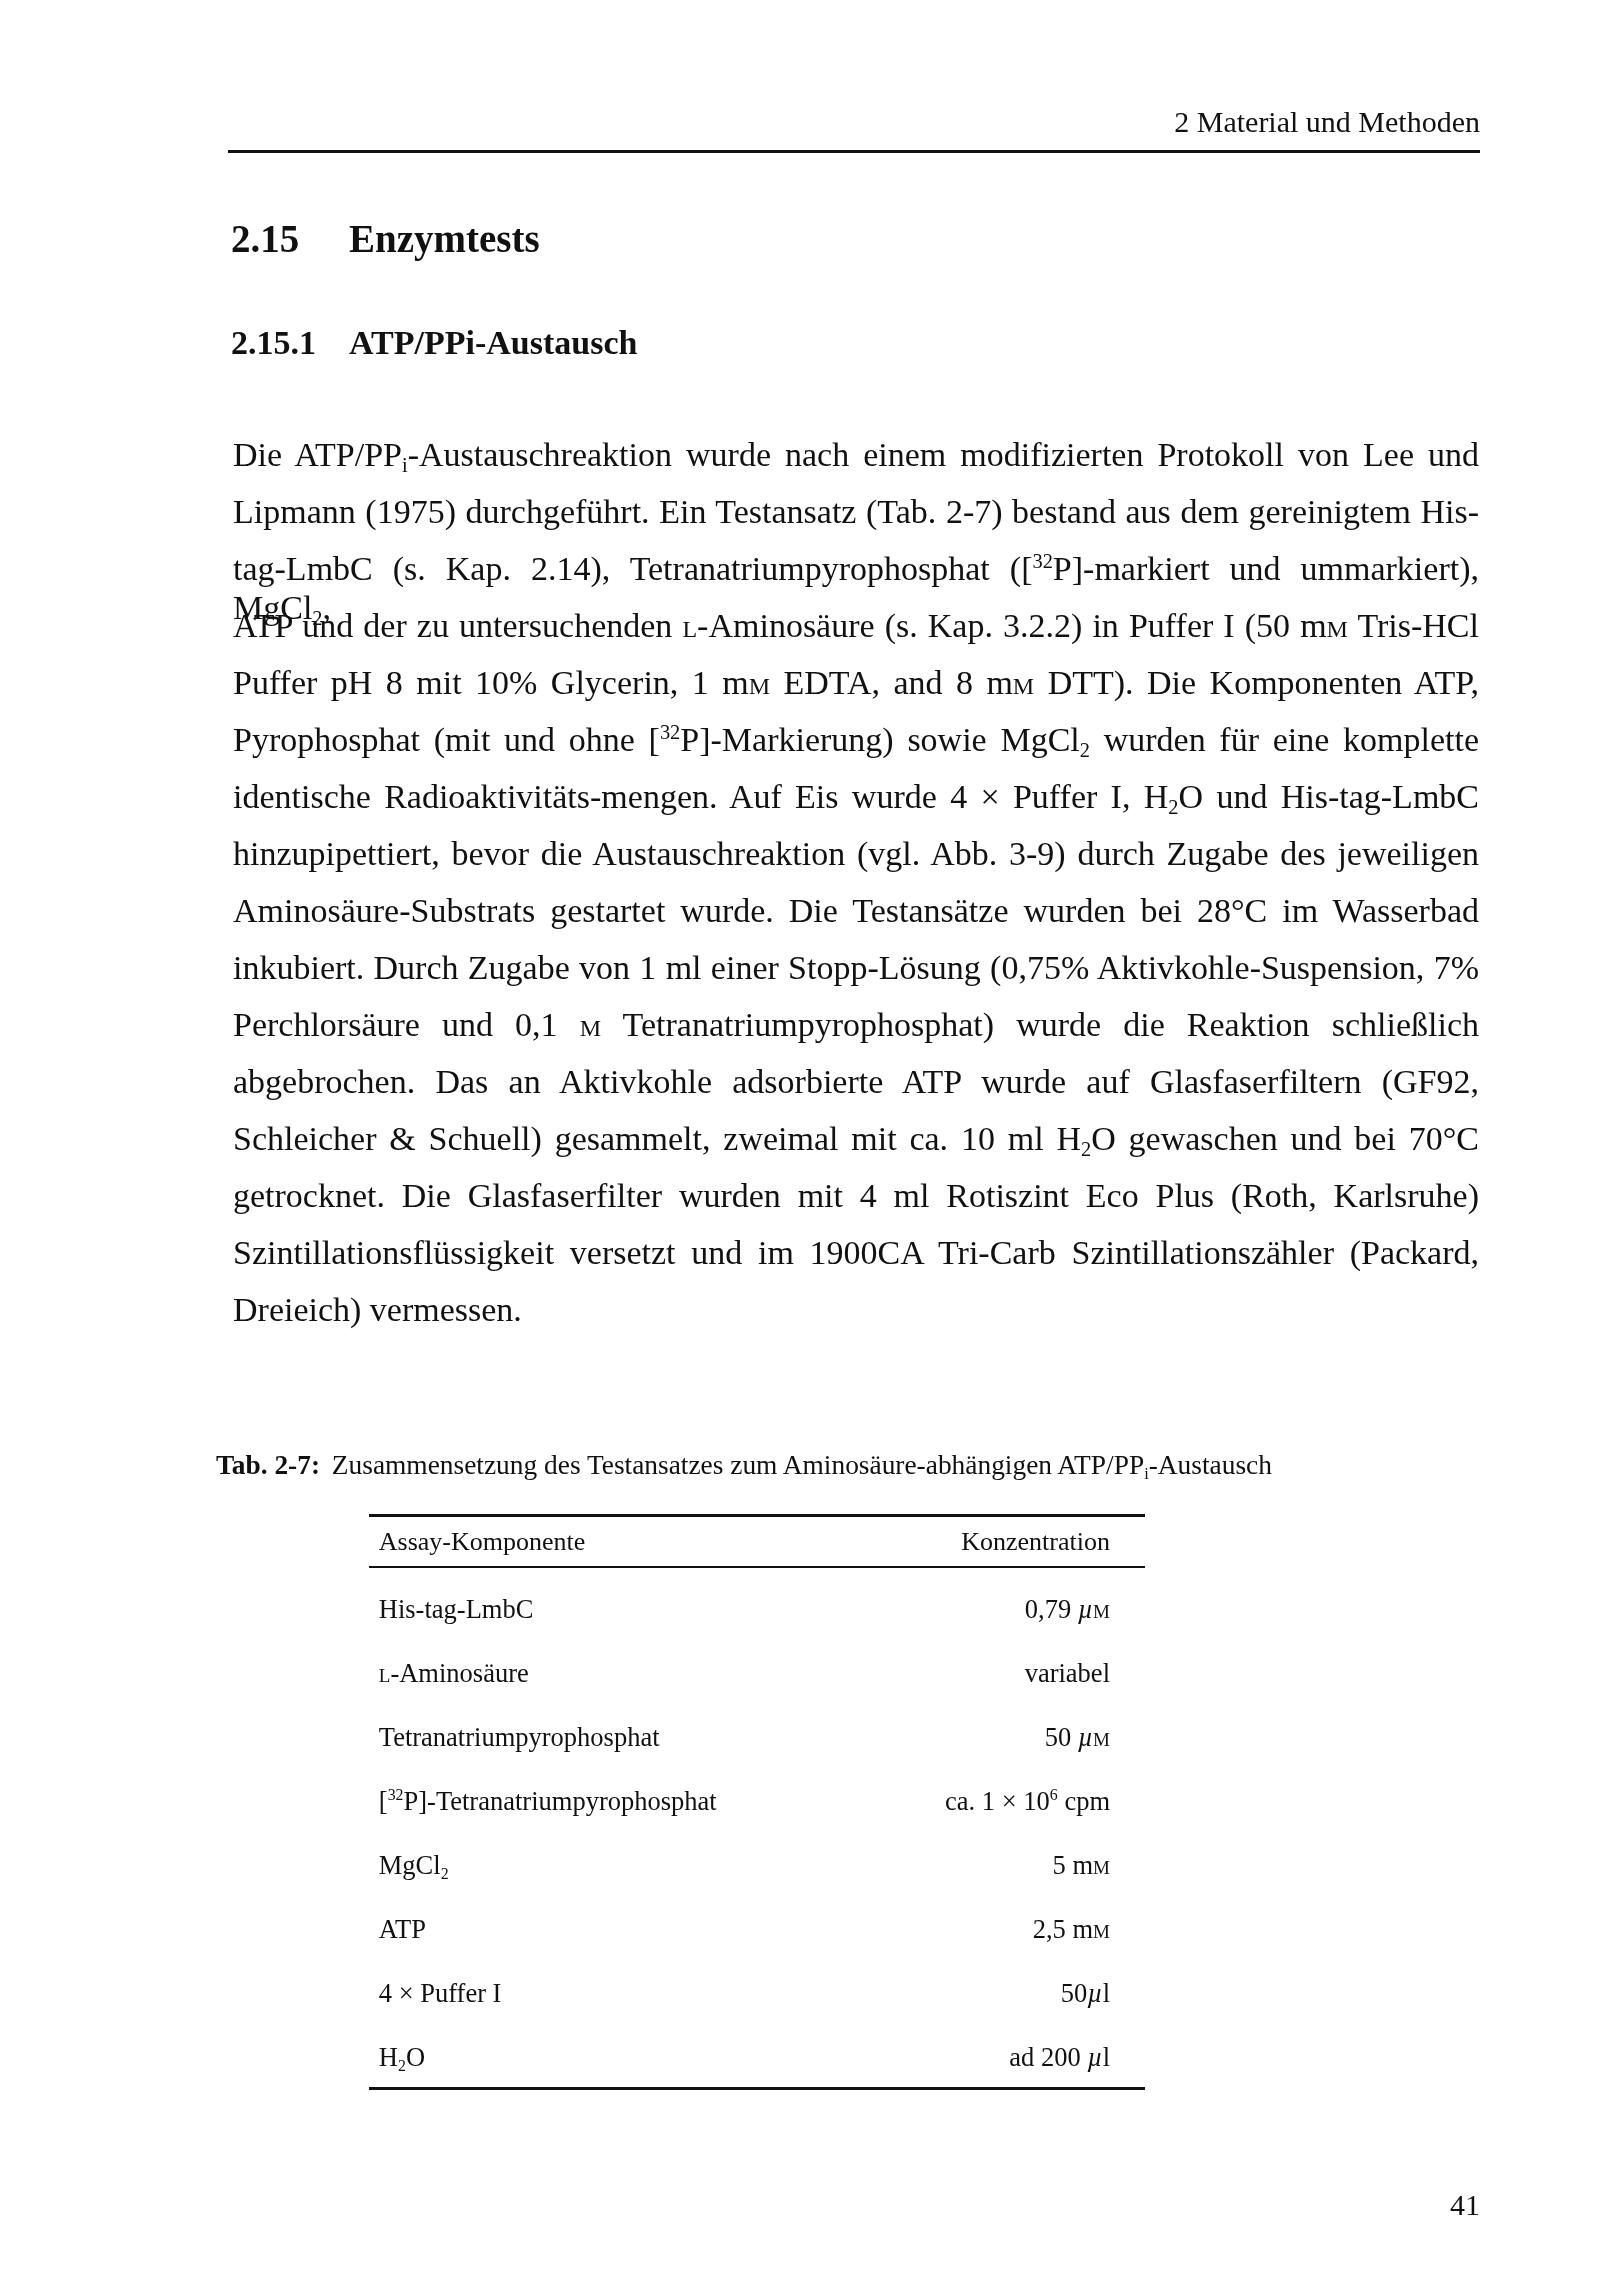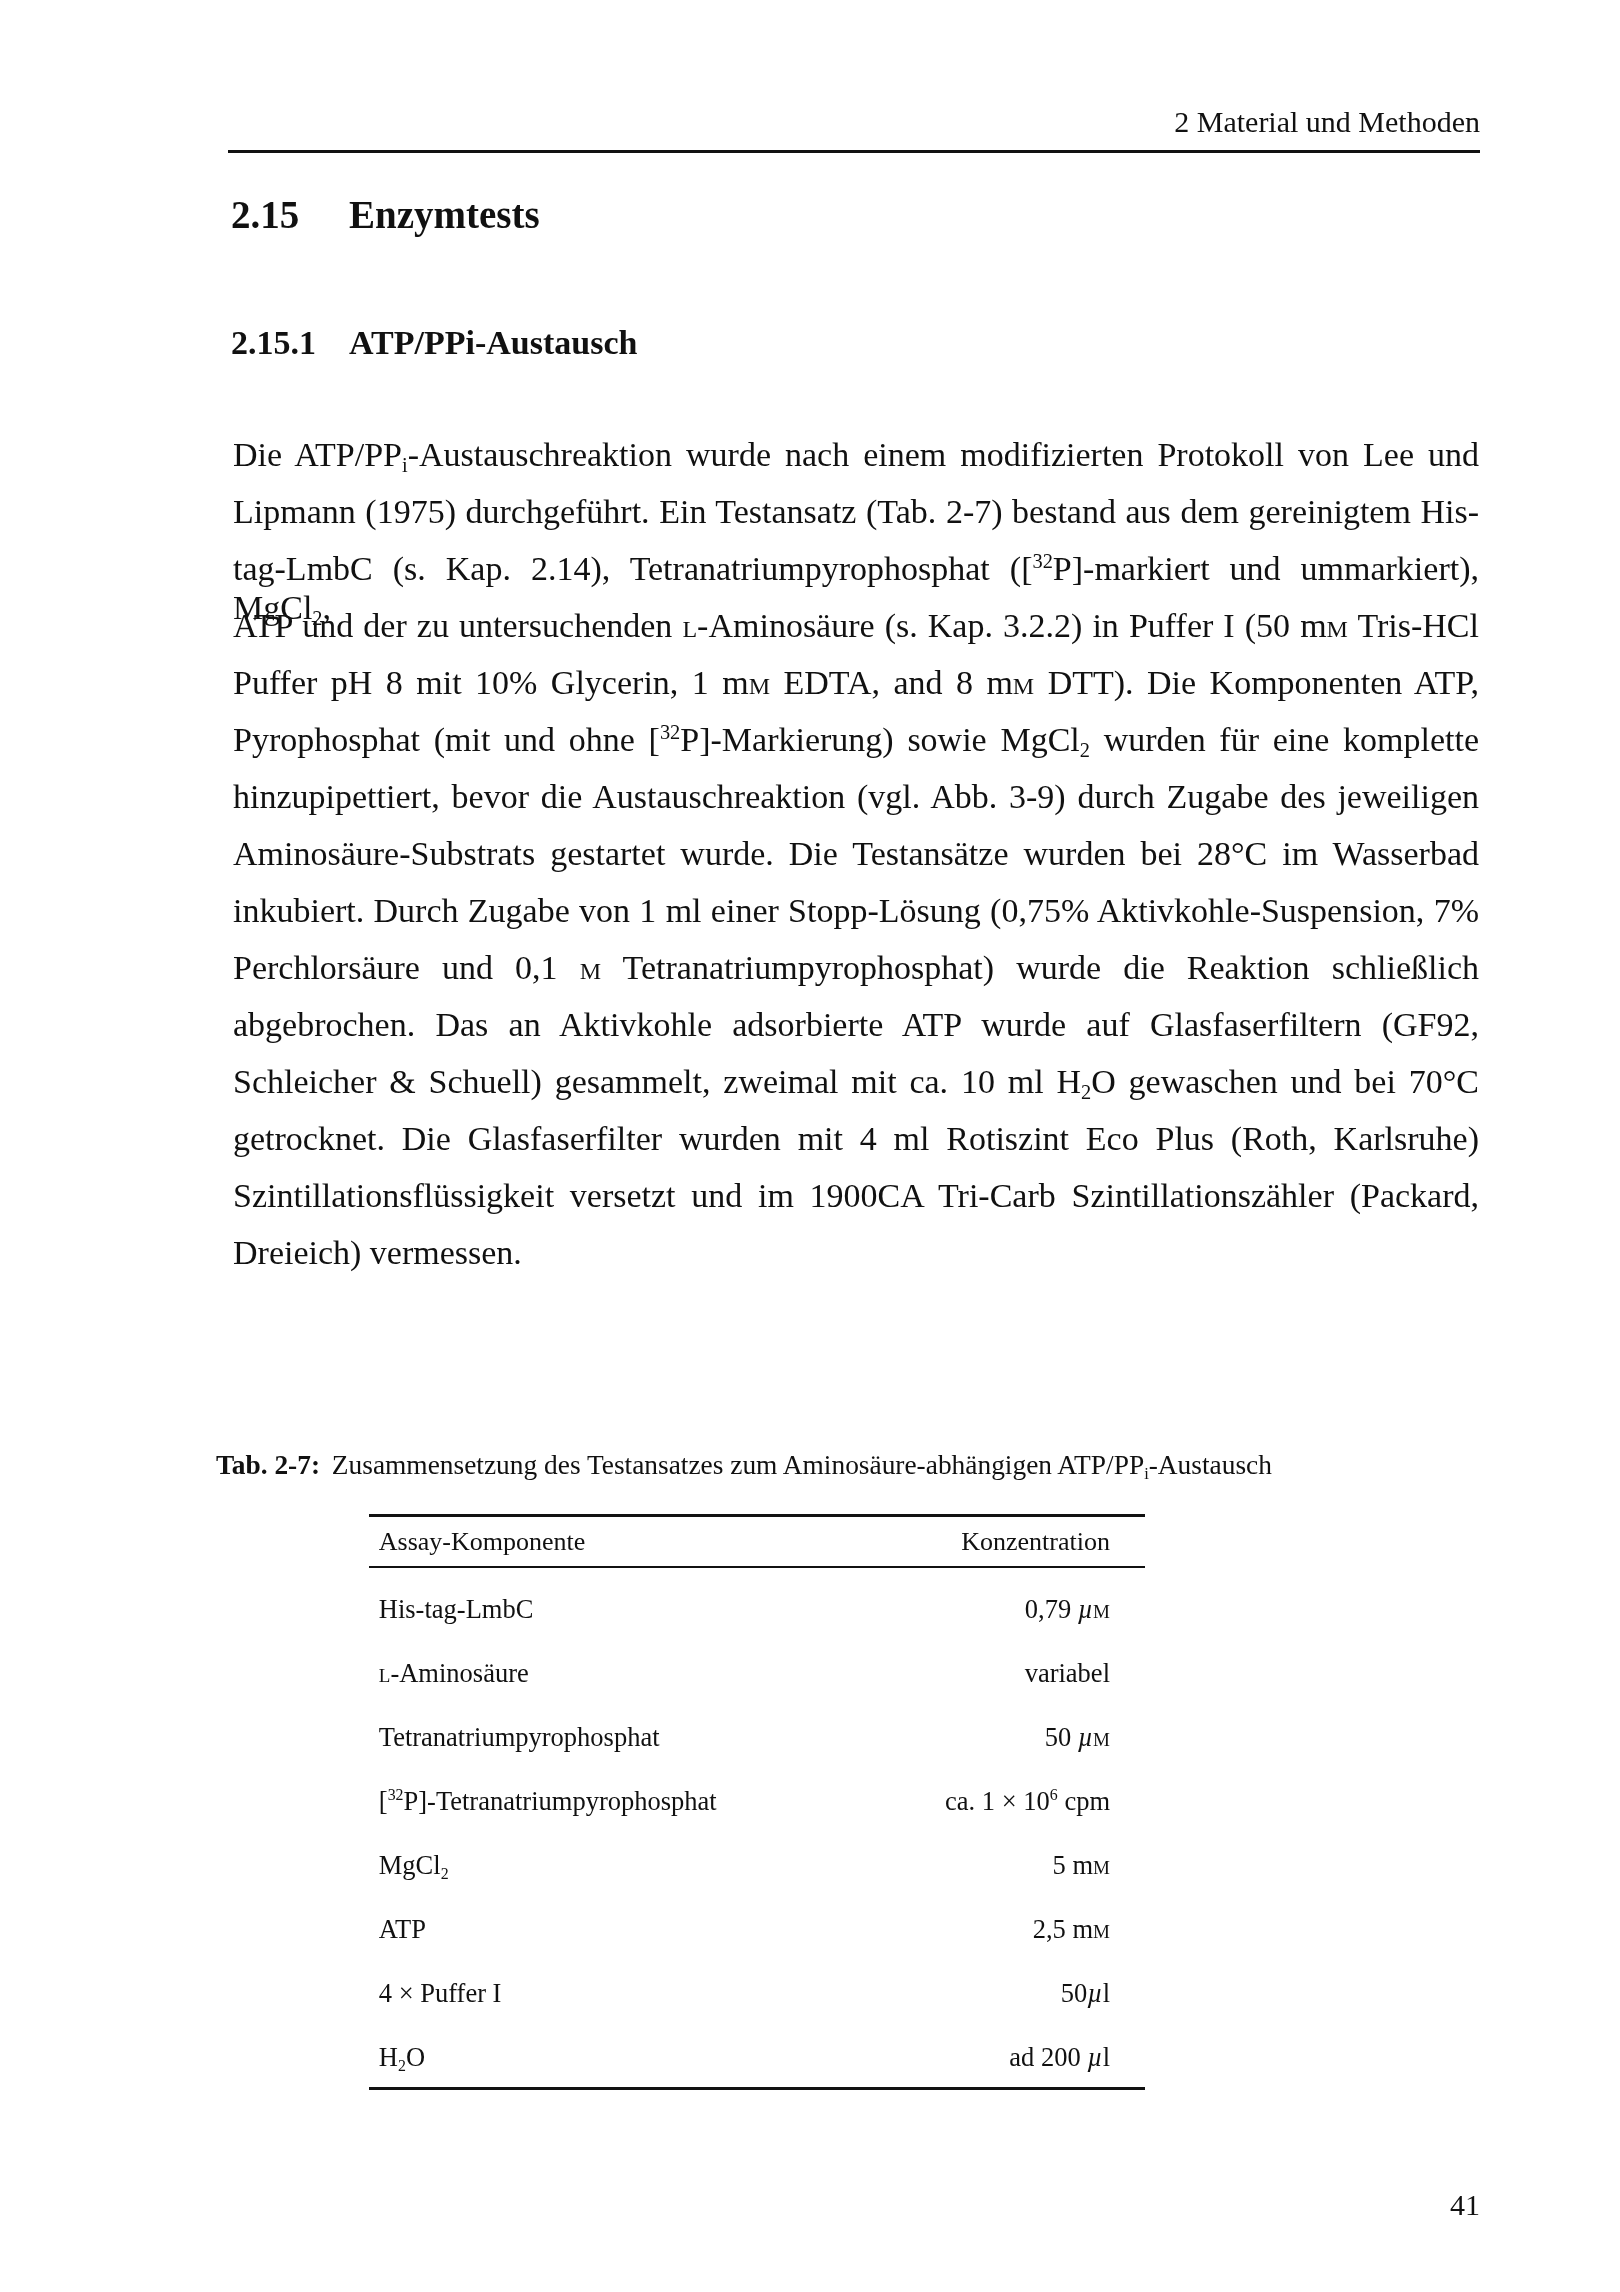--- a/index.html
+++ b/index.html
@@ -10,21 +10,21 @@
   .header {
     position: absolute; left: 228px; top: 104px; width: 1252px;
     text-align: right; font-size: 30px; line-height: 35px;
   }
   .header-rule {
     position: absolute; left: 228px; top: 150px; width: 1252px; height: 2.9px; background: #111;
   }
   .h1 {
     position: absolute; left: 231px; top: 192px; font-weight: bold; font-size: 39px; line-height: 45px;
   }
-  .h1 .num { display: inline-block; width: 118px; }
+  .h1 .num { display: inline-block; width: 118px; margin-top: 24px; }
   .h2 {
     position: absolute; left: 231px; top: 323px; font-weight: bold; font-size: 34px; line-height: 39px;
   }
   .h2 .num { display: inline-block; width: 118px; }
   .para {
     position: absolute; left: 233px; top: 435px; width: 1246px; font-size: 34px;
   }
   .line {
     height: 57px; line-height: 39px; text-align: justify; text-align-last: justify; white-space: nowrap;
     display: block;
@@ -83,20 +83,23 @@
       <span class="line-inner">tag-LmbC (s. Kap. 2.14), Tetranatriumpyrophosphat ([<sup>32</sup>P]-markiert und ummarkiert), MgCl<sub>2</sub>,</span>
     </div>
     <div class="line">
       <span class="line-inner">ATP und der zu untersuchenden <span class="sc">l</span>-Aminosäure (s. Kap. 3.2.2) in Puffer I (50 m<span class="sc">m</span> Tris-HCl</span>
     </div>
     <div class="line">
       <span class="line-inner">Puffer pH 8 mit 10% Glycerin, 1 m<span class="sc">m</span> EDTA, and 8 m<span class="sc">m</span> DTT). Die Komponenten ATP,</span>
     </div>
     <div class="line">
       <span class="line-inner">Pyrophosphat (mit und ohne [<sup>32</sup>P]-Markierung) sowie MgCl<sub>2</sub> wurden für eine komplette</span>
+    </div>
+    <div class="line">
+      <span class="line-inner">identische Radioaktivitäts-mengen. Auf Eis wurde 4 × Puffer I, H<sub>2</sub>O und His-tag-LmbC</span>
     </div>
     <div class="line">
       <span class="line-inner">hinzupipettiert, bevor die Austauschreaktion (vgl. Abb. 3-9) durch Zugabe des jeweiligen</span>
     </div>
     <div class="line">
       <span class="line-inner">Aminosäure-Substrats gestartet wurde. Die Testansätze wurden bei 28°C im Wasserbad</span>
     </div>
     <div class="line">
       <span class="line-inner">inkubiert. Durch Zugabe von 1 ml einer Stopp-Lösung (0,75% Aktivkohle-Suspension, 7%</span>
     </div>

